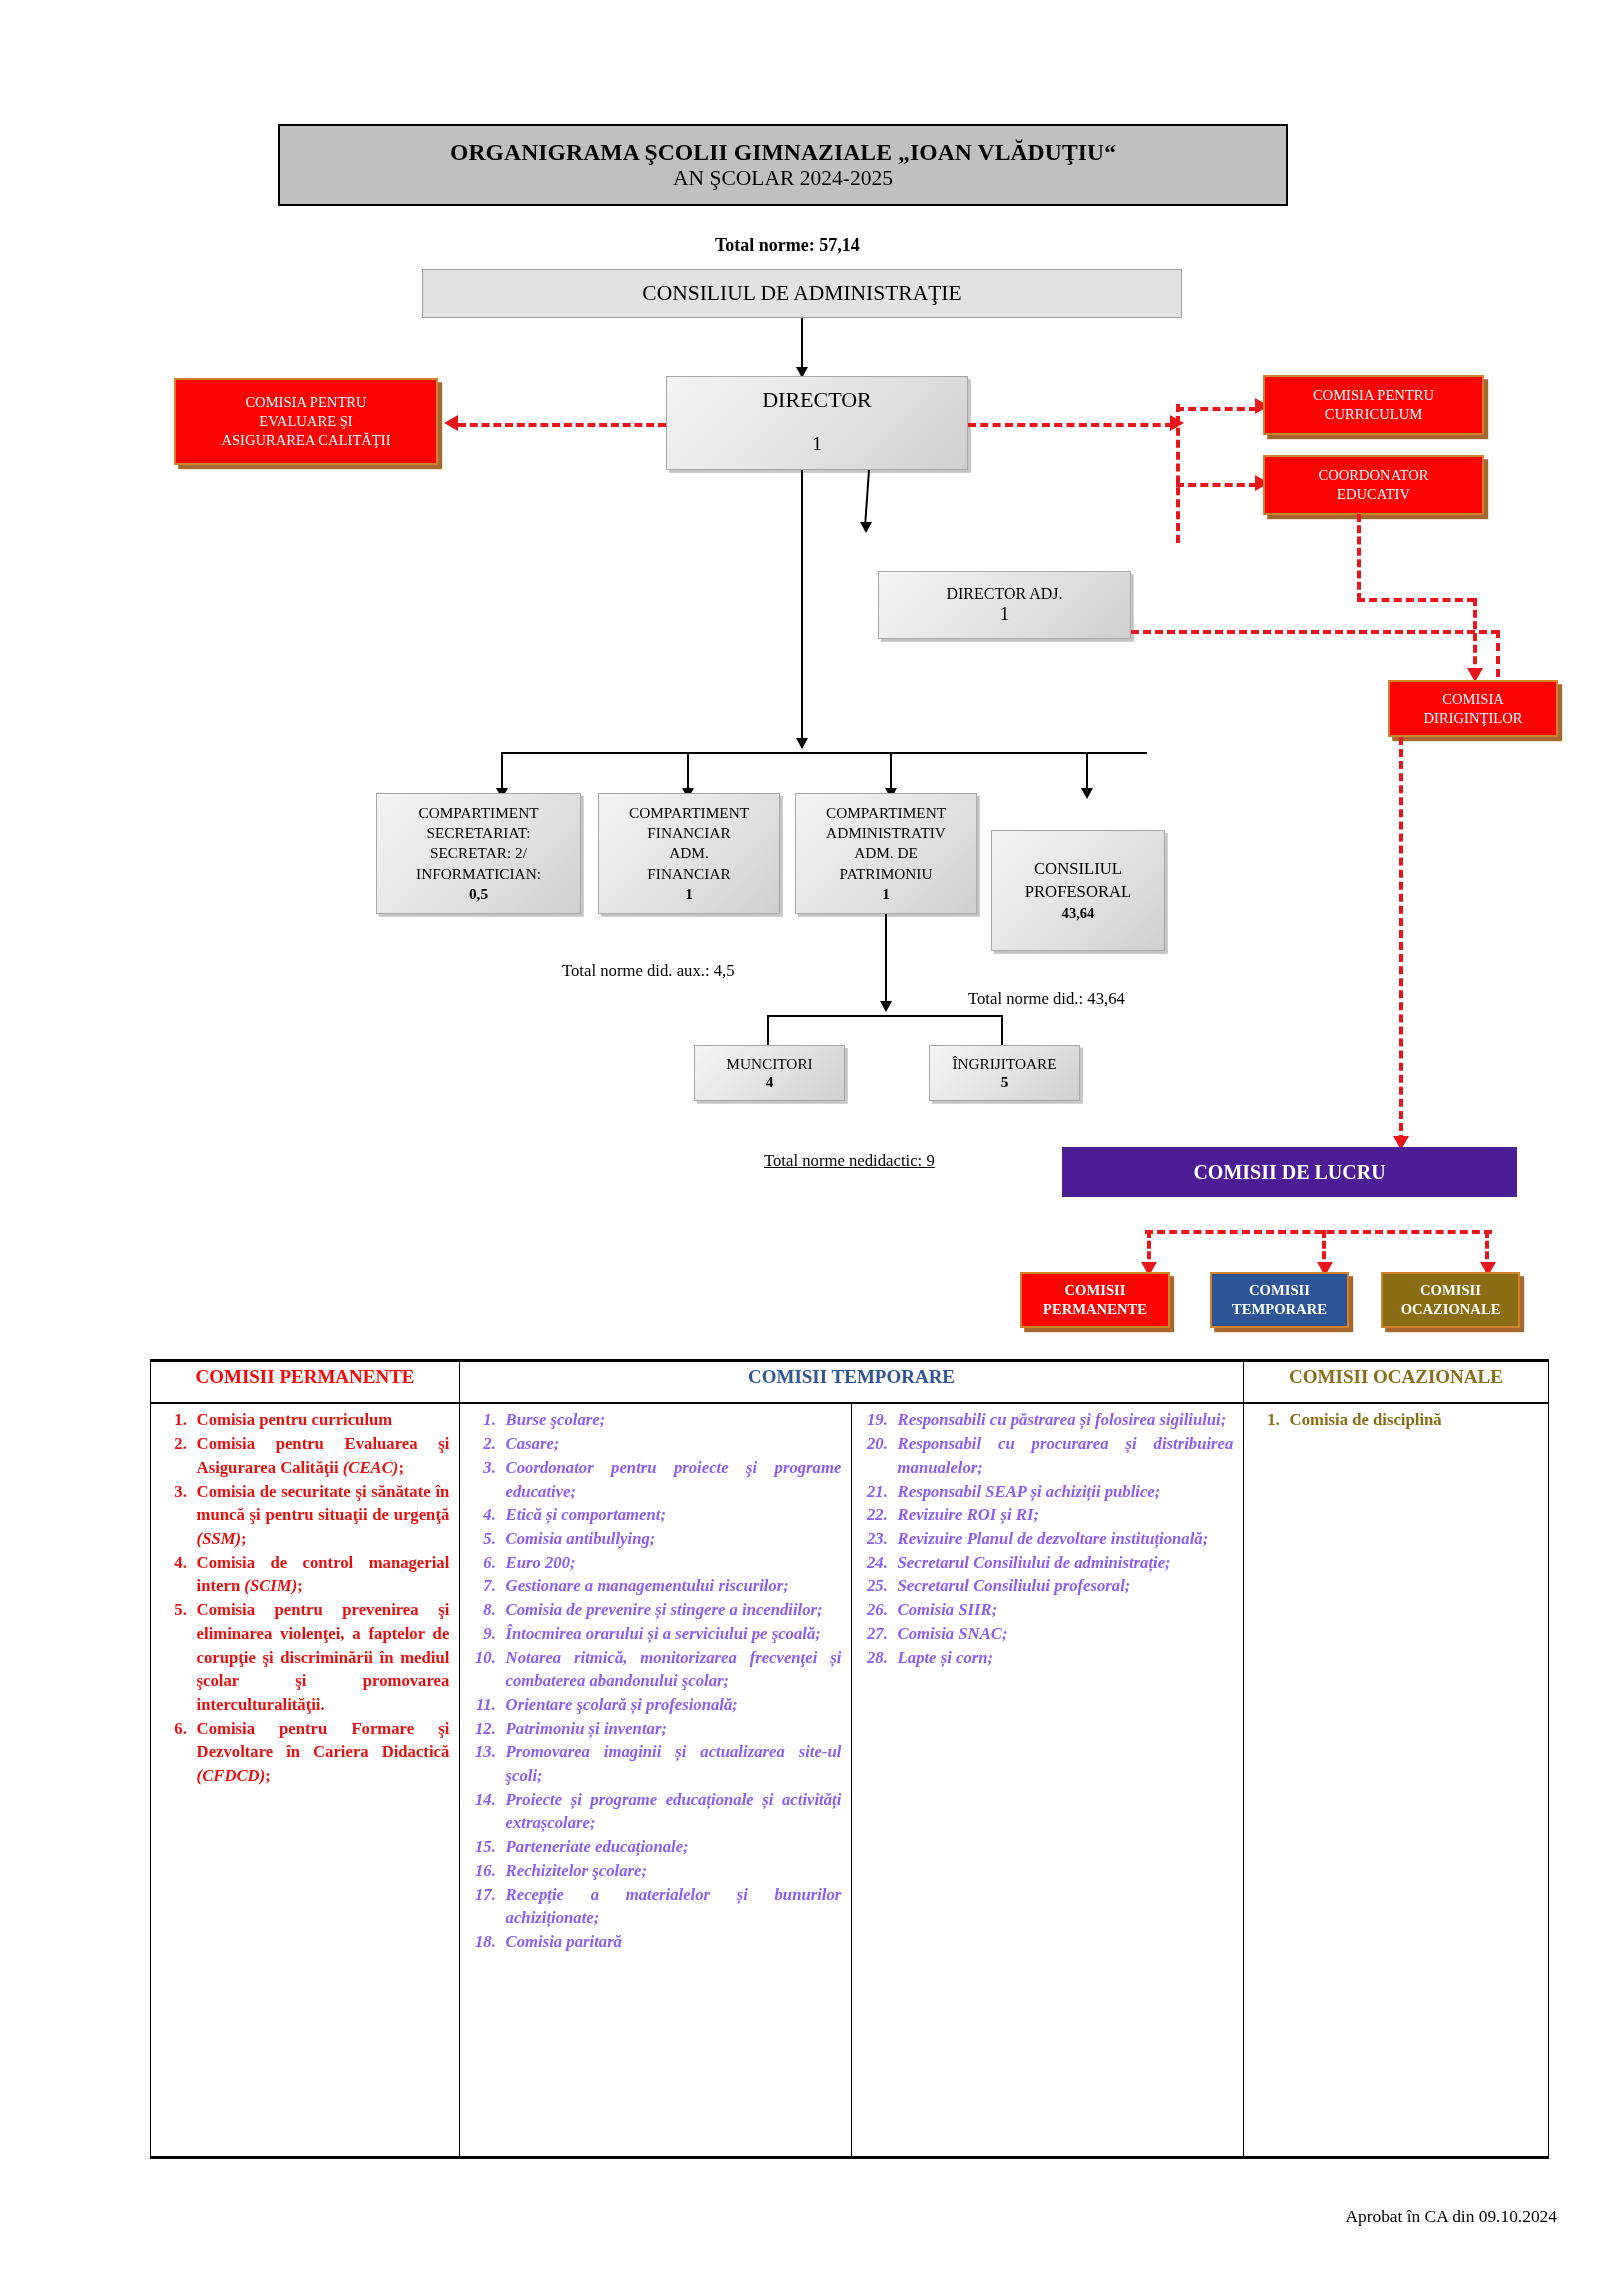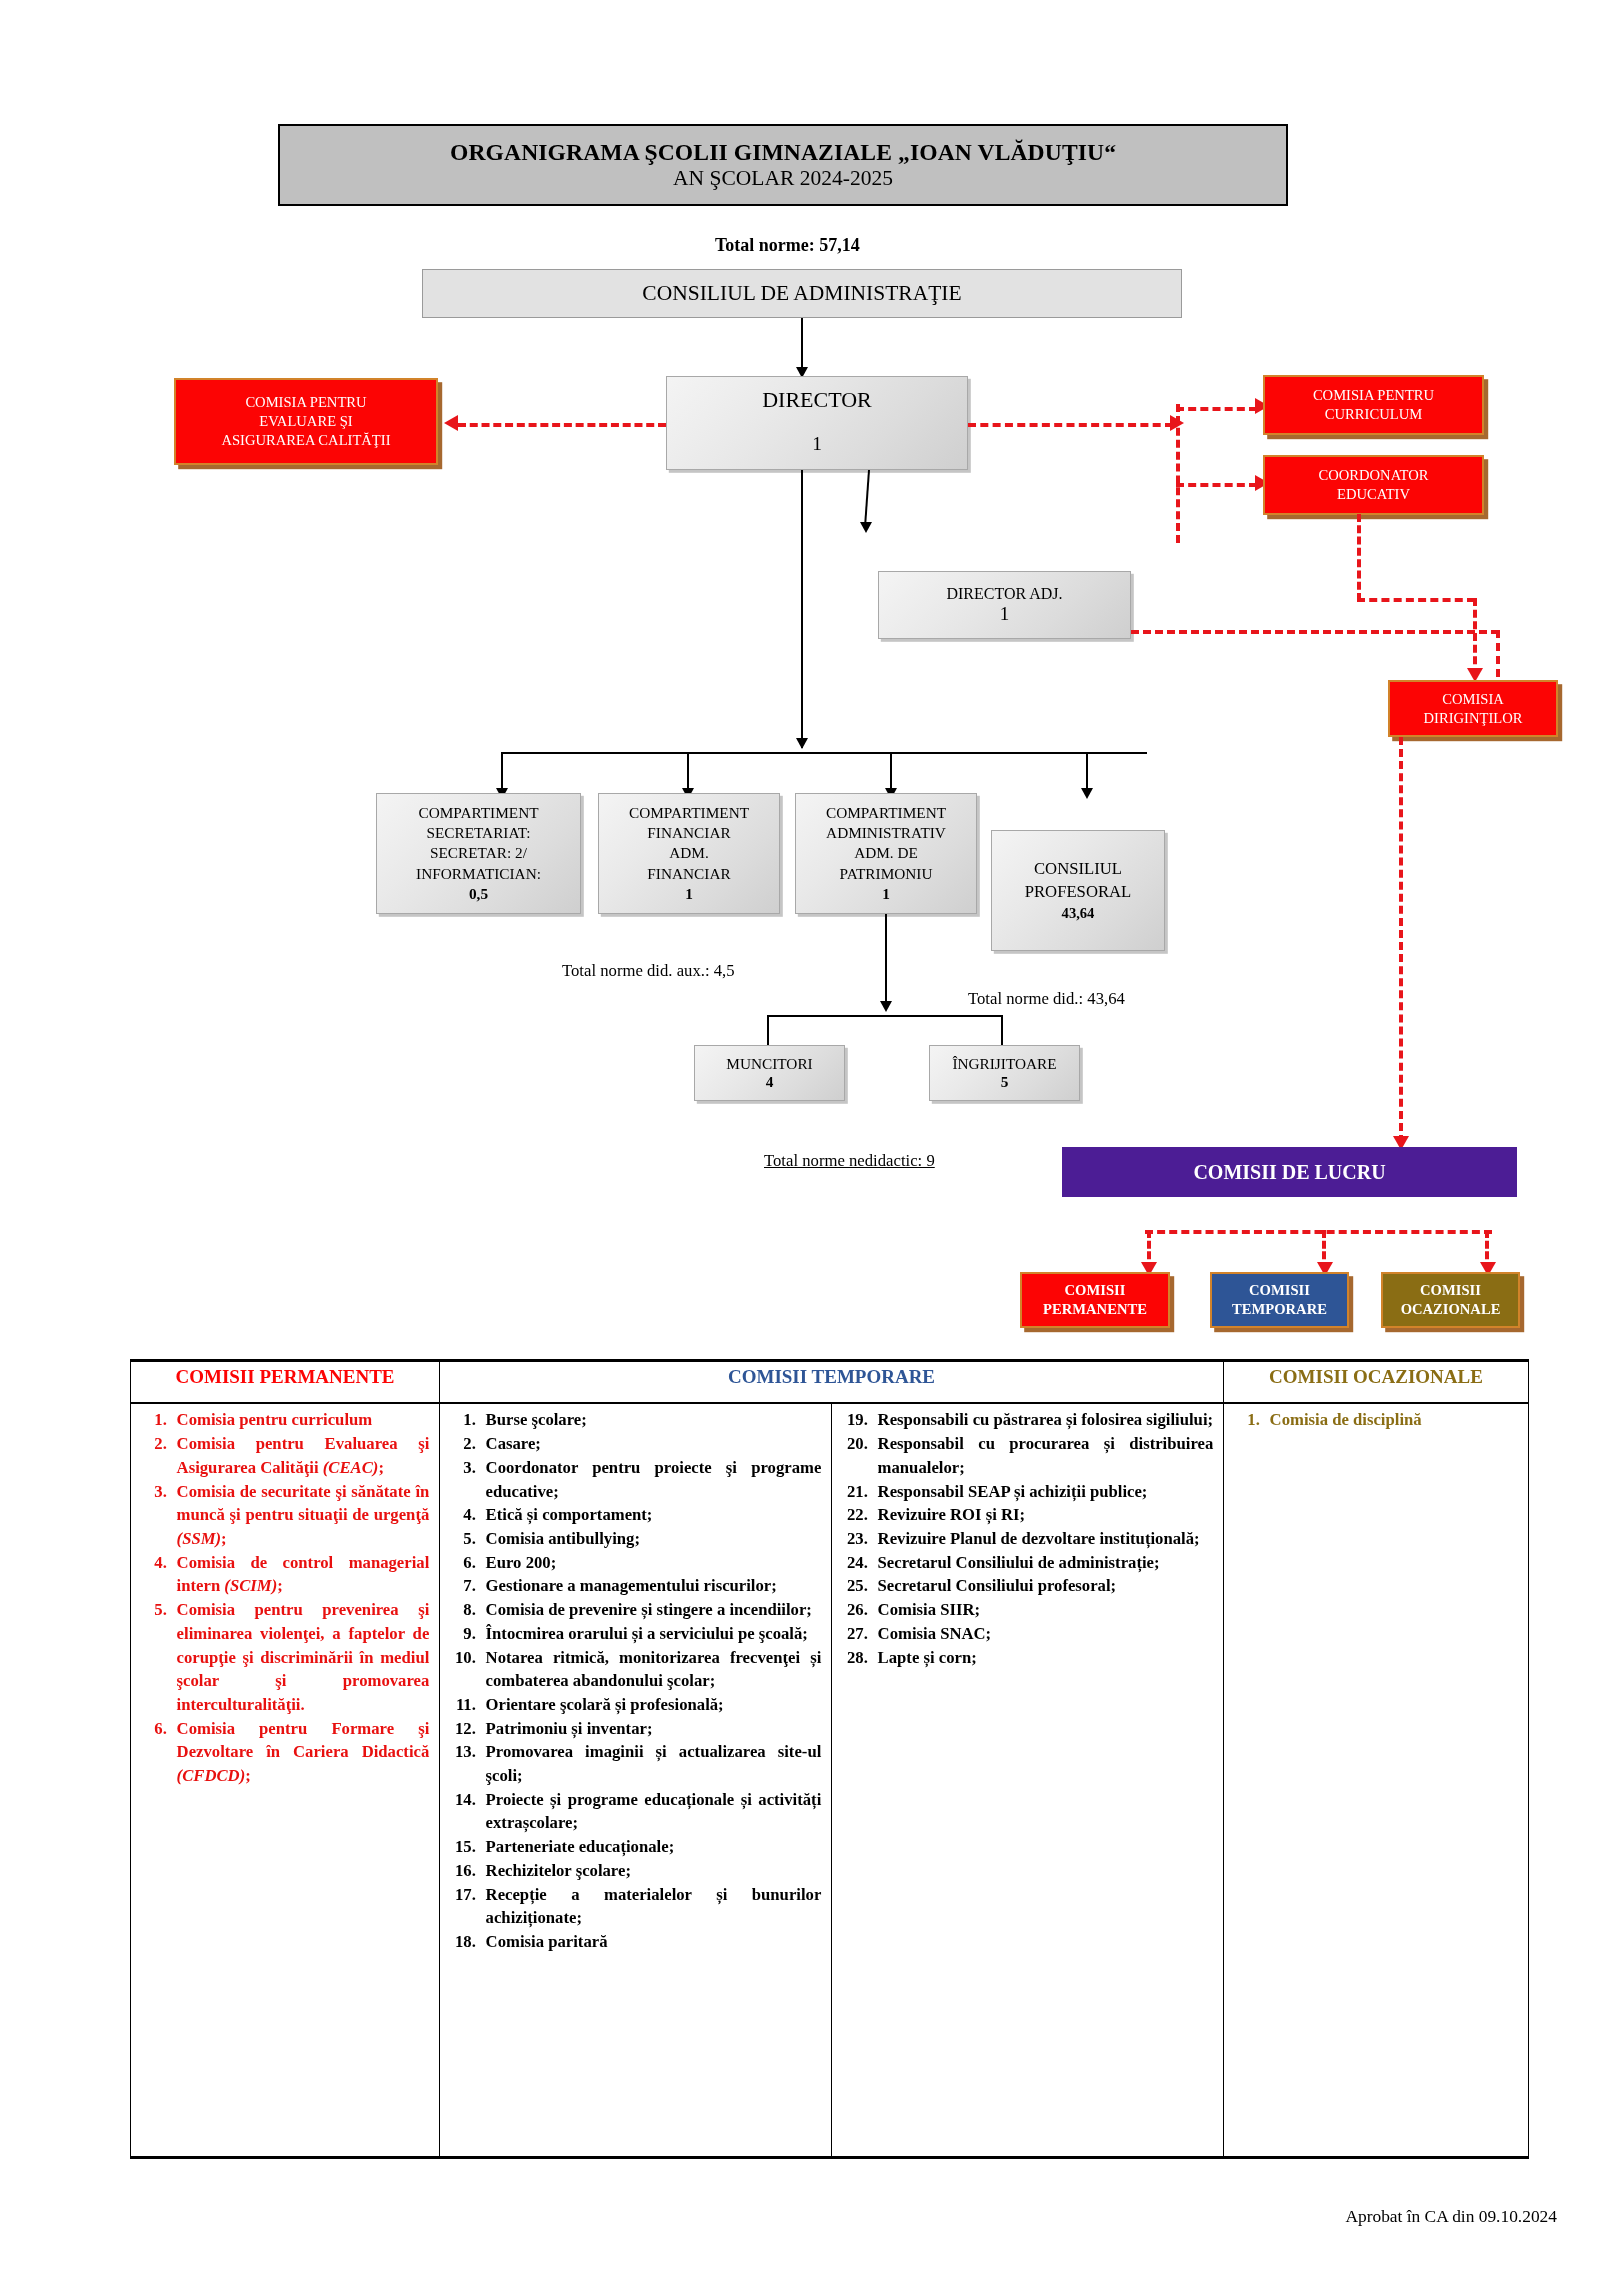--- a/index.html
+++ b/index.html
@@ -75,21 +75,21 @@
   }
   .rdash-v{
     width:0;border-left:4.9px dashed #e8151b;
   }
   .rarrow-l{width:0;height:0;border-top:8.3px solid transparent;border-bottom:8.3px solid transparent;border-right:14px solid #e8151b;}
   .rarrow-r{width:0;height:0;border-top:8.3px solid transparent;border-bottom:8.3px solid transparent;border-left:14px solid #e8151b;}
   .rarrow-d{width:0;height:0;border-left:8.3px solid transparent;border-right:8.3px solid transparent;border-top:14px solid #e8151b;}
 
   
   #commissions-table{
-    left:130px;top:1359px;width:1399px;height:800px;
+    left:150px;top:1359px;width:1399px;height:800px;
     border-collapse:collapse;
     border-top:3.5px solid #000;border-bottom:3.5px solid #000;
     table-layout:fixed;
     padding-left:27px;
   }
   #commissions-table td,#commissions-table th{
     border-left:1.4px solid #000;border-right:1.4px solid #000;
     vertical-align:top;padding:0;
   }
   #commissions-table thead th{
@@ -100,21 +100,21 @@
   }
   .hdr-perm{color:#fc0404;}
   .hdr-temp{color:#2e5596;}
   .hdr-ocaz{color:#8a6d14;}
   ol.clist{
     margin:0;padding:4.2px 9.7px 7px 40px;list-style:decimal;
     font-size:16.7px;font-weight:bold;line-height:1.42;text-align:justify;
   }
   ol.clist li{margin:0;padding-left:5.6px;}
   ol.clist.red{color:#e8100f;}
-  ol.clist.blue{color:#000000;}
+  ol.clist.blue{color:#8b5cf6;font-style:italic;}
   ol.clist.gold{color:#8a6d14;}
   ol.clist i{font-style:italic;}
   .inner-temp{display:flex;width:100%;height:100%;}
   .inner-temp > div{flex:1 1 50%;}
   .inner-temp > div:first-child{border-right:1.4px solid #000;}
 
   #approval-note{
     right:67px;top:2206px;font-size:17.4px;color:#000;white-space:nowrap;
   }
 </style>

